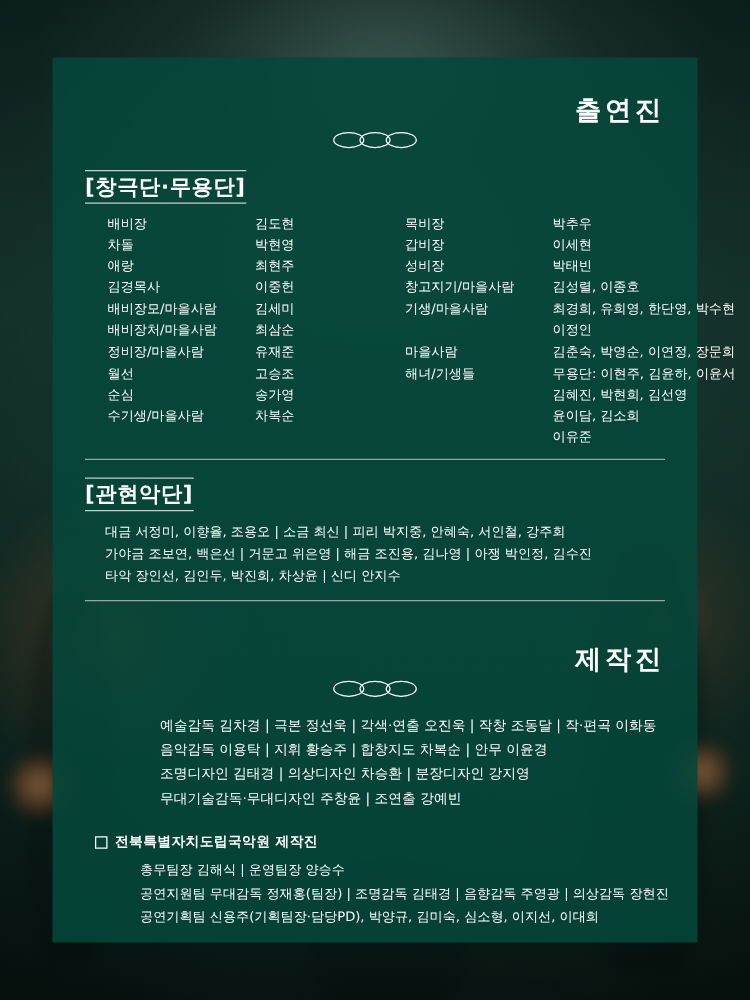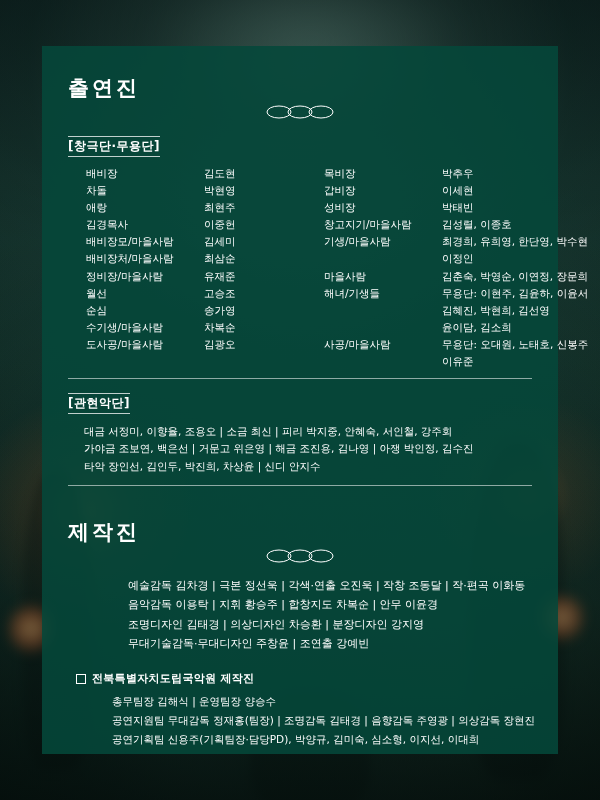--- a/index.html
+++ b/index.html
@@ -71,34 +71,34 @@
     left: 42px;
     top: 46px;
     width: 516px;
     height: 708px;
     background: rgba(4,72,58,0.88);
     box-sizing: border-box;
     padding: 18px 26px 20px 26px;
     color: #ffffff;
   }
   .section-title {
-    text-align: left;
+    text-align: right;
     font-size: 21px;
     font-weight: 700;
     letter-spacing: 3px;
     color: #ffffff;
     margin: 10px 0 2px 0;
   }
   .ornament {
     display: block;
     margin: 2px auto 10px auto;
   }
   .group-head {
     display: inline-block;
-    font-size: 12px;
+    font-size: 17px;
     font-weight: 700;
     color: #ffffff;
     border-top: 1px solid rgba(255,255,255,0.75);
     border-bottom: 1px solid rgba(255,255,255,0.75);
     padding: 1px 0;
     margin: 6px 0 7px 0;
     letter-spacing: 0.5px;
   }
   .hr {
     border: 0;
@@ -252,26 +252,20 @@
           <td class="role2"></td>
           <td class="names2">김혜진, 박현희, 김선영</td>
         </tr>
         <tr>
           <td class="role">수기생/마을사람</td>
           <td class="names">차복순</td>
           <td class="role2"></td>
           <td class="names2">윤이담, 김소희</td>
         </tr>
         <tr>
-          <td class="role">도사공/마을사람</td>
-          <td class="names">김광오</td>
-          <td class="role2">사공/마을사람</td>
-          <td class="names2">무용단: 오대원, 노태호, 신봉주</td>
-        </tr>
-        <tr>
           <td class="role"></td>
           <td class="names"></td>
           <td class="role2"></td>
           <td class="names2">이유준</td>
         </tr>
       </tbody>
     </table>
 
     <hr class="hr">
 

